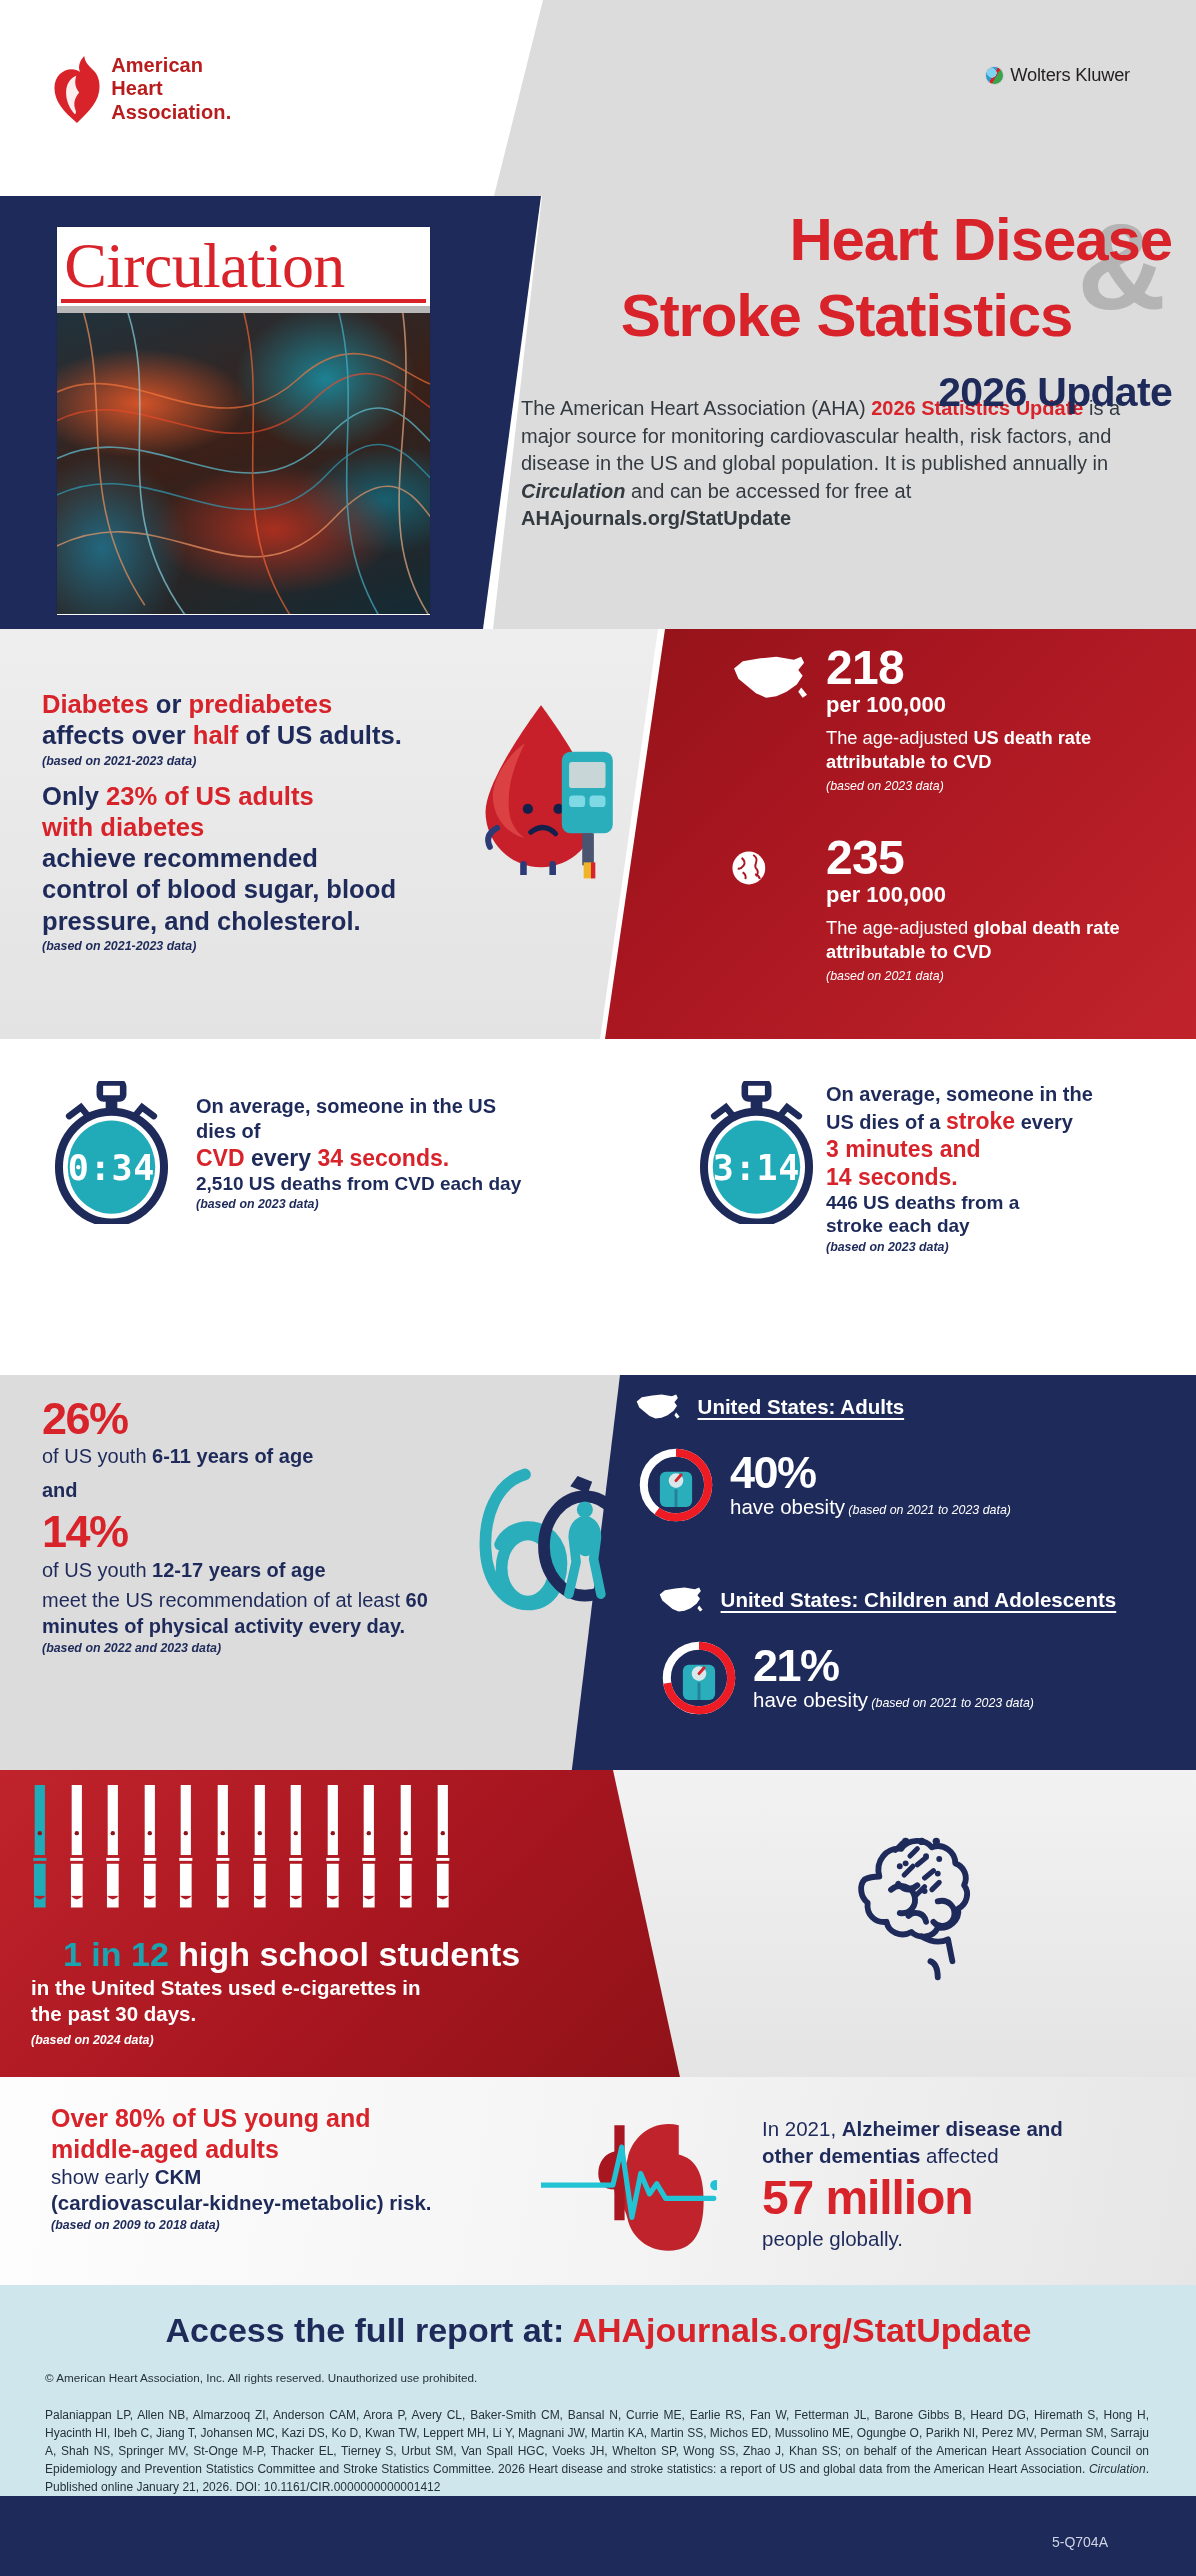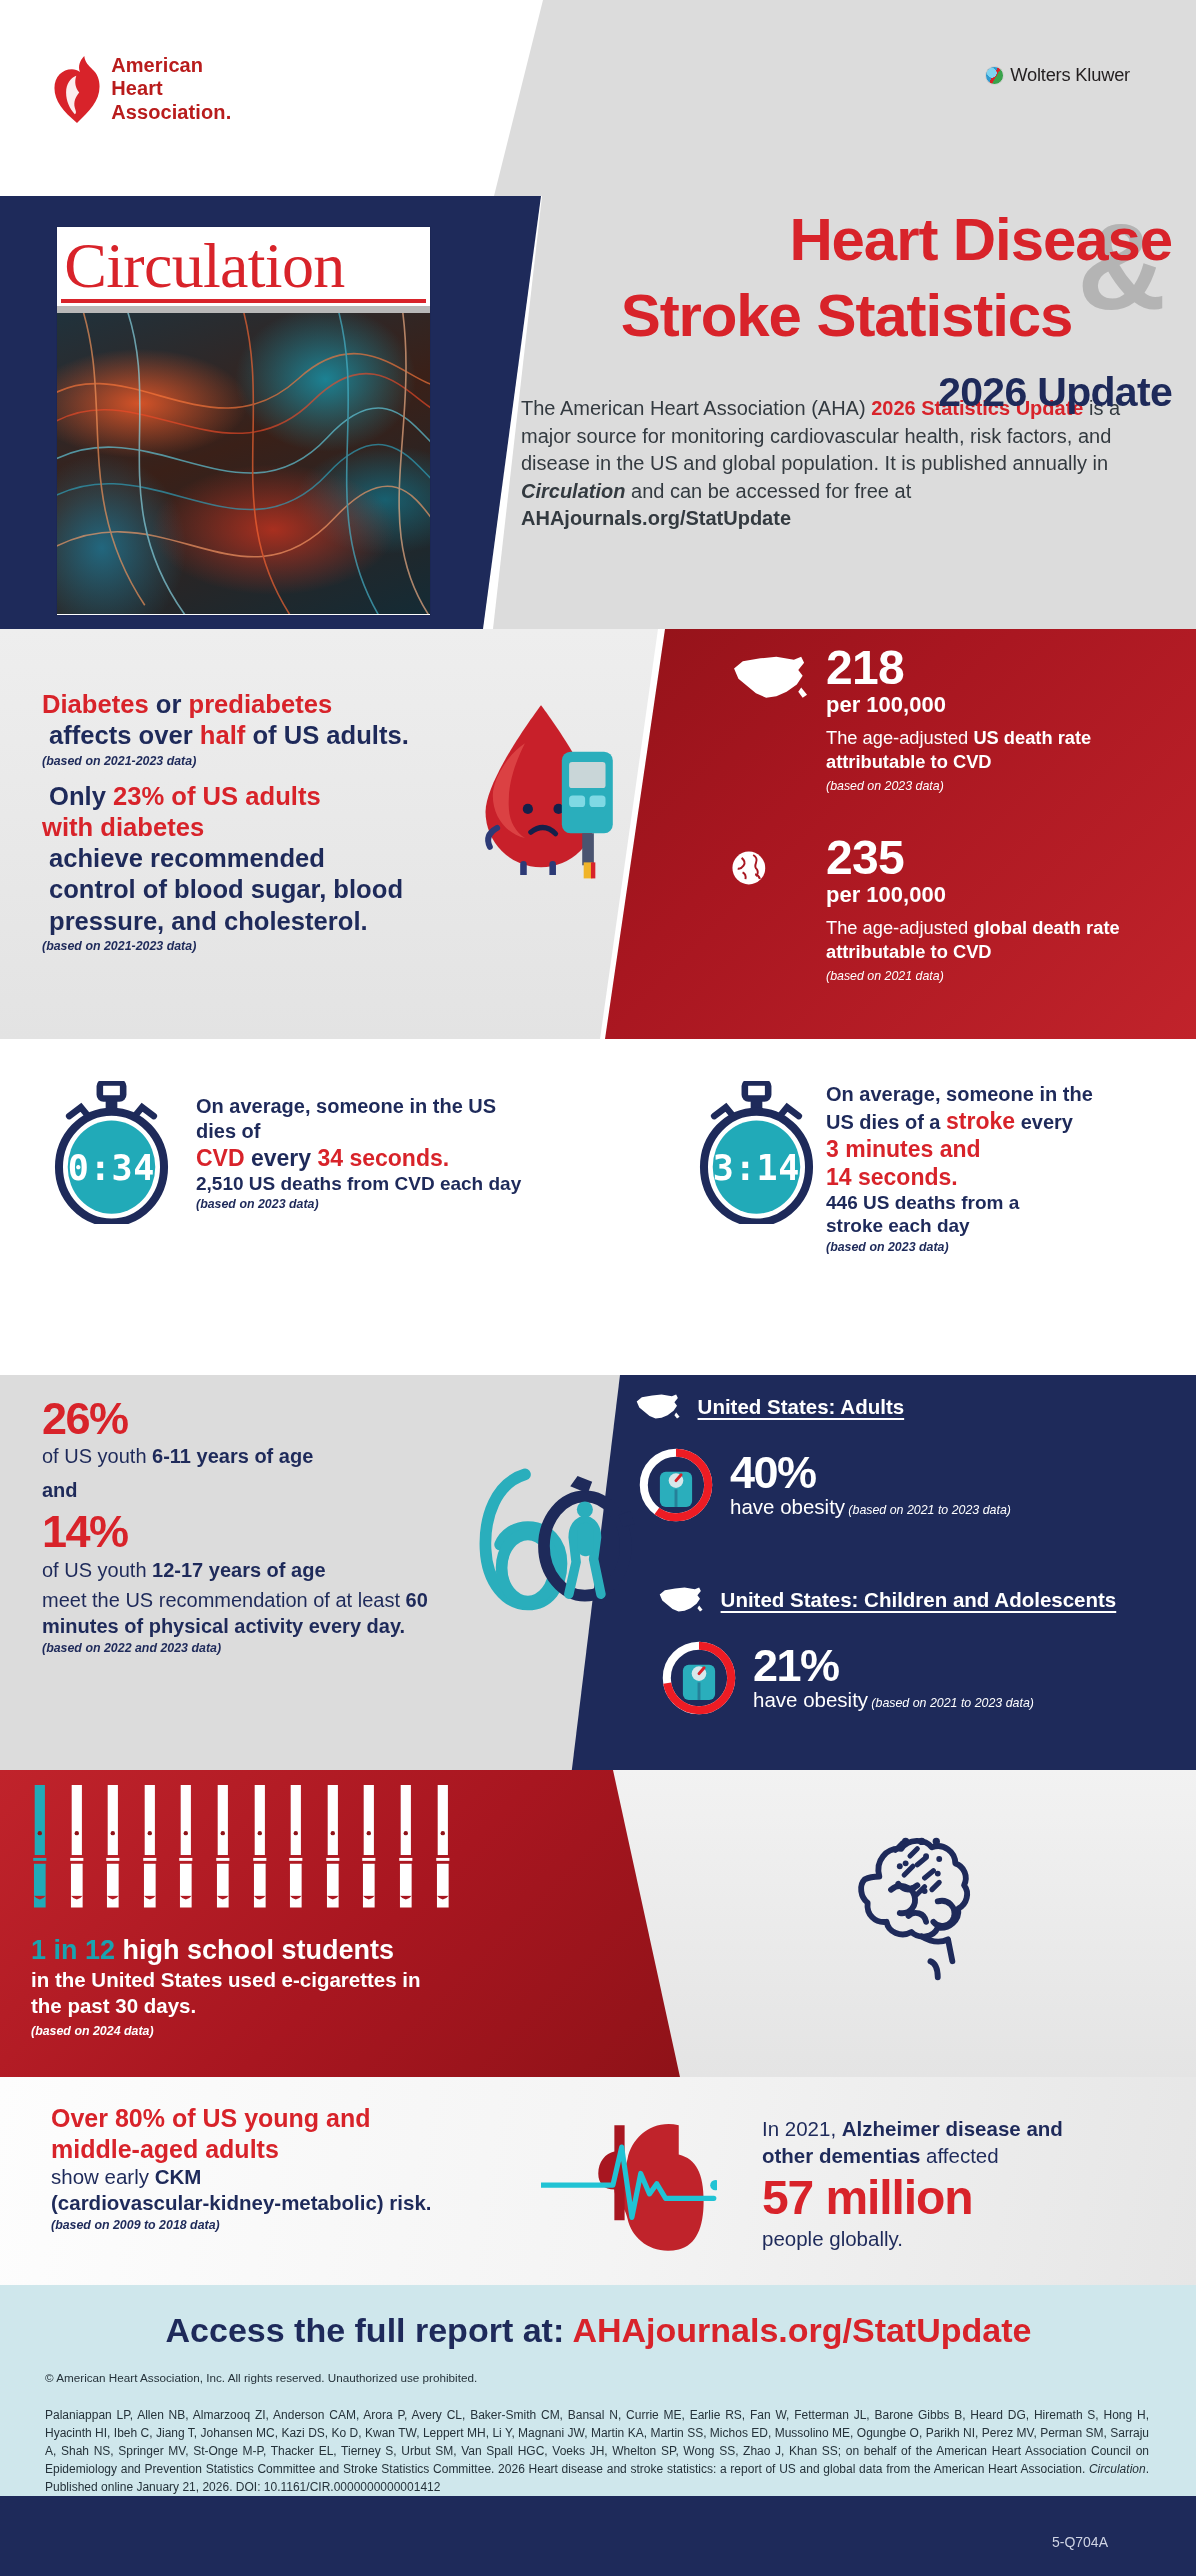--- a/index.html
+++ b/index.html
@@ -77,21 +77,21 @@
   .band2 { position:absolute; left:0; top:629px; width:1197px; height:342px; }
   .b2-grey { position:absolute; left:0; top:0; width:658px; height:410px;
      background:linear-gradient(180deg,#eeeeee,#e3e3e3);
      clip-path: polygon(0 0, 658px 0, 600px 410px, 0 410px); }
   .b2-red  { position:absolute; left:541px; top:0; width:655px; height:410px;
      background:linear-gradient(135deg,#8f1218 0%, #a81620 40%, #c1232b 100%);
      clip-path: polygon(124px 0, 655px 0, 655px 410px, 64px 410px); }
 
   .diab { position:absolute; left:42px; top:60px; width:468px; }
   .diab .l1 { font-size:25.6px; font-weight:bold; line-height:1.22; }
-  .diab .l2 { font-size:25.6px; font-weight:bold; line-height:1.22; color:#1e2a5a;margin-left:7px;}
+  .diab .l2 { font-size:25.6px; font-weight:bold; line-height:1.22; color:#1e2a5a;}
   .src { font-size:12.4px; font-style:italic; font-weight:bold; color:#1e2a5a; margin-top:2.2px; }
   .src-w { font-size:12.4px; font-style:italic; color:#fff; margin-top:5.9px;}
   .blood-drop { position:absolute; left:468px; top:70px; width:146px; height:176px;}
   .glucometer { position:absolute; left:556px; top:118px; width:67px; height:139px;}
 
   .rate-block { position:absolute; color:#fff; }
   .rate-icon { position:absolute; left:0; top:5.9px; width:82px; height:54px; }
   .rate-num { font-size:48px; font-weight:bold; line-height:.95; letter-spacing:-0.7px;}
   .rate-per { font-size:22px; font-weight:bold; line-height:1.2; margin-top:1.5px;}
   .rate-desc { font-size:18.3px; line-height:1.3; margin-top:7.3px;}
@@ -129,21 +129,21 @@
   .band5 { position:absolute; left:0; top:1770px; width:1197px; height:307px; background:#ececec;}
   .b5-red { position:absolute; left:0; top:0; width:680px; height:307px;
      background:linear-gradient(135deg,#c0232b 0%, #a81620 55%, #8f1218 100%);
      clip-path: polygon(0 0, 613px 0, 680px 307px, 0 307px); }
   .b5-grey{ position:absolute; left:556px; top:0; width:641px; height:307px;
      background:linear-gradient(180deg,#f2f2f2,#e4e4e4);
      clip-path: polygon(57px 0, 641px 0, 641px 307px, 124px 307px); }
   .vapes { position:absolute; left:31px; top:14.6px; display:flex; gap:19px;}
   .vape { width:17.6px; height:124px; }
   .ecig-txt { position:absolute; left:31px; top:164px; width:512px;}
-  .ecig-l1 { font-size:27px; font-weight:bold; color:#fff; line-height:1.22;}
+  .ecig-l1 { font-size:34px; font-weight:bold; color:#fff; line-height:1.22;margin-left:32px;}
   .ecig-l2 { font-size:20.5px; font-weight:bold; color:#fff; line-height:1.26;}
   .brain { position:absolute; left:834px; top:51px; width:190px; height:168px;}
 
   
   .band6 { position:absolute; left:0; top:2077px; width:1197px; height:208px;
       background:linear-gradient(100deg,#fdfdfd 0%, #f4f4f4 52%, #e6e6e6 100%);}
   .ckm { position:absolute; left:51px; top:26px; width:468px;}
   .ckm-l1 { font-size:25px; font-weight:bold; color:#d8232a; line-height:1.22;}
   .ckm-l2 { font-size:20.5px; color:#1e2a5a; line-height:1.26;}
   .kidney { position:absolute; left:541px; top:35px; width:176px; height:139px;}

